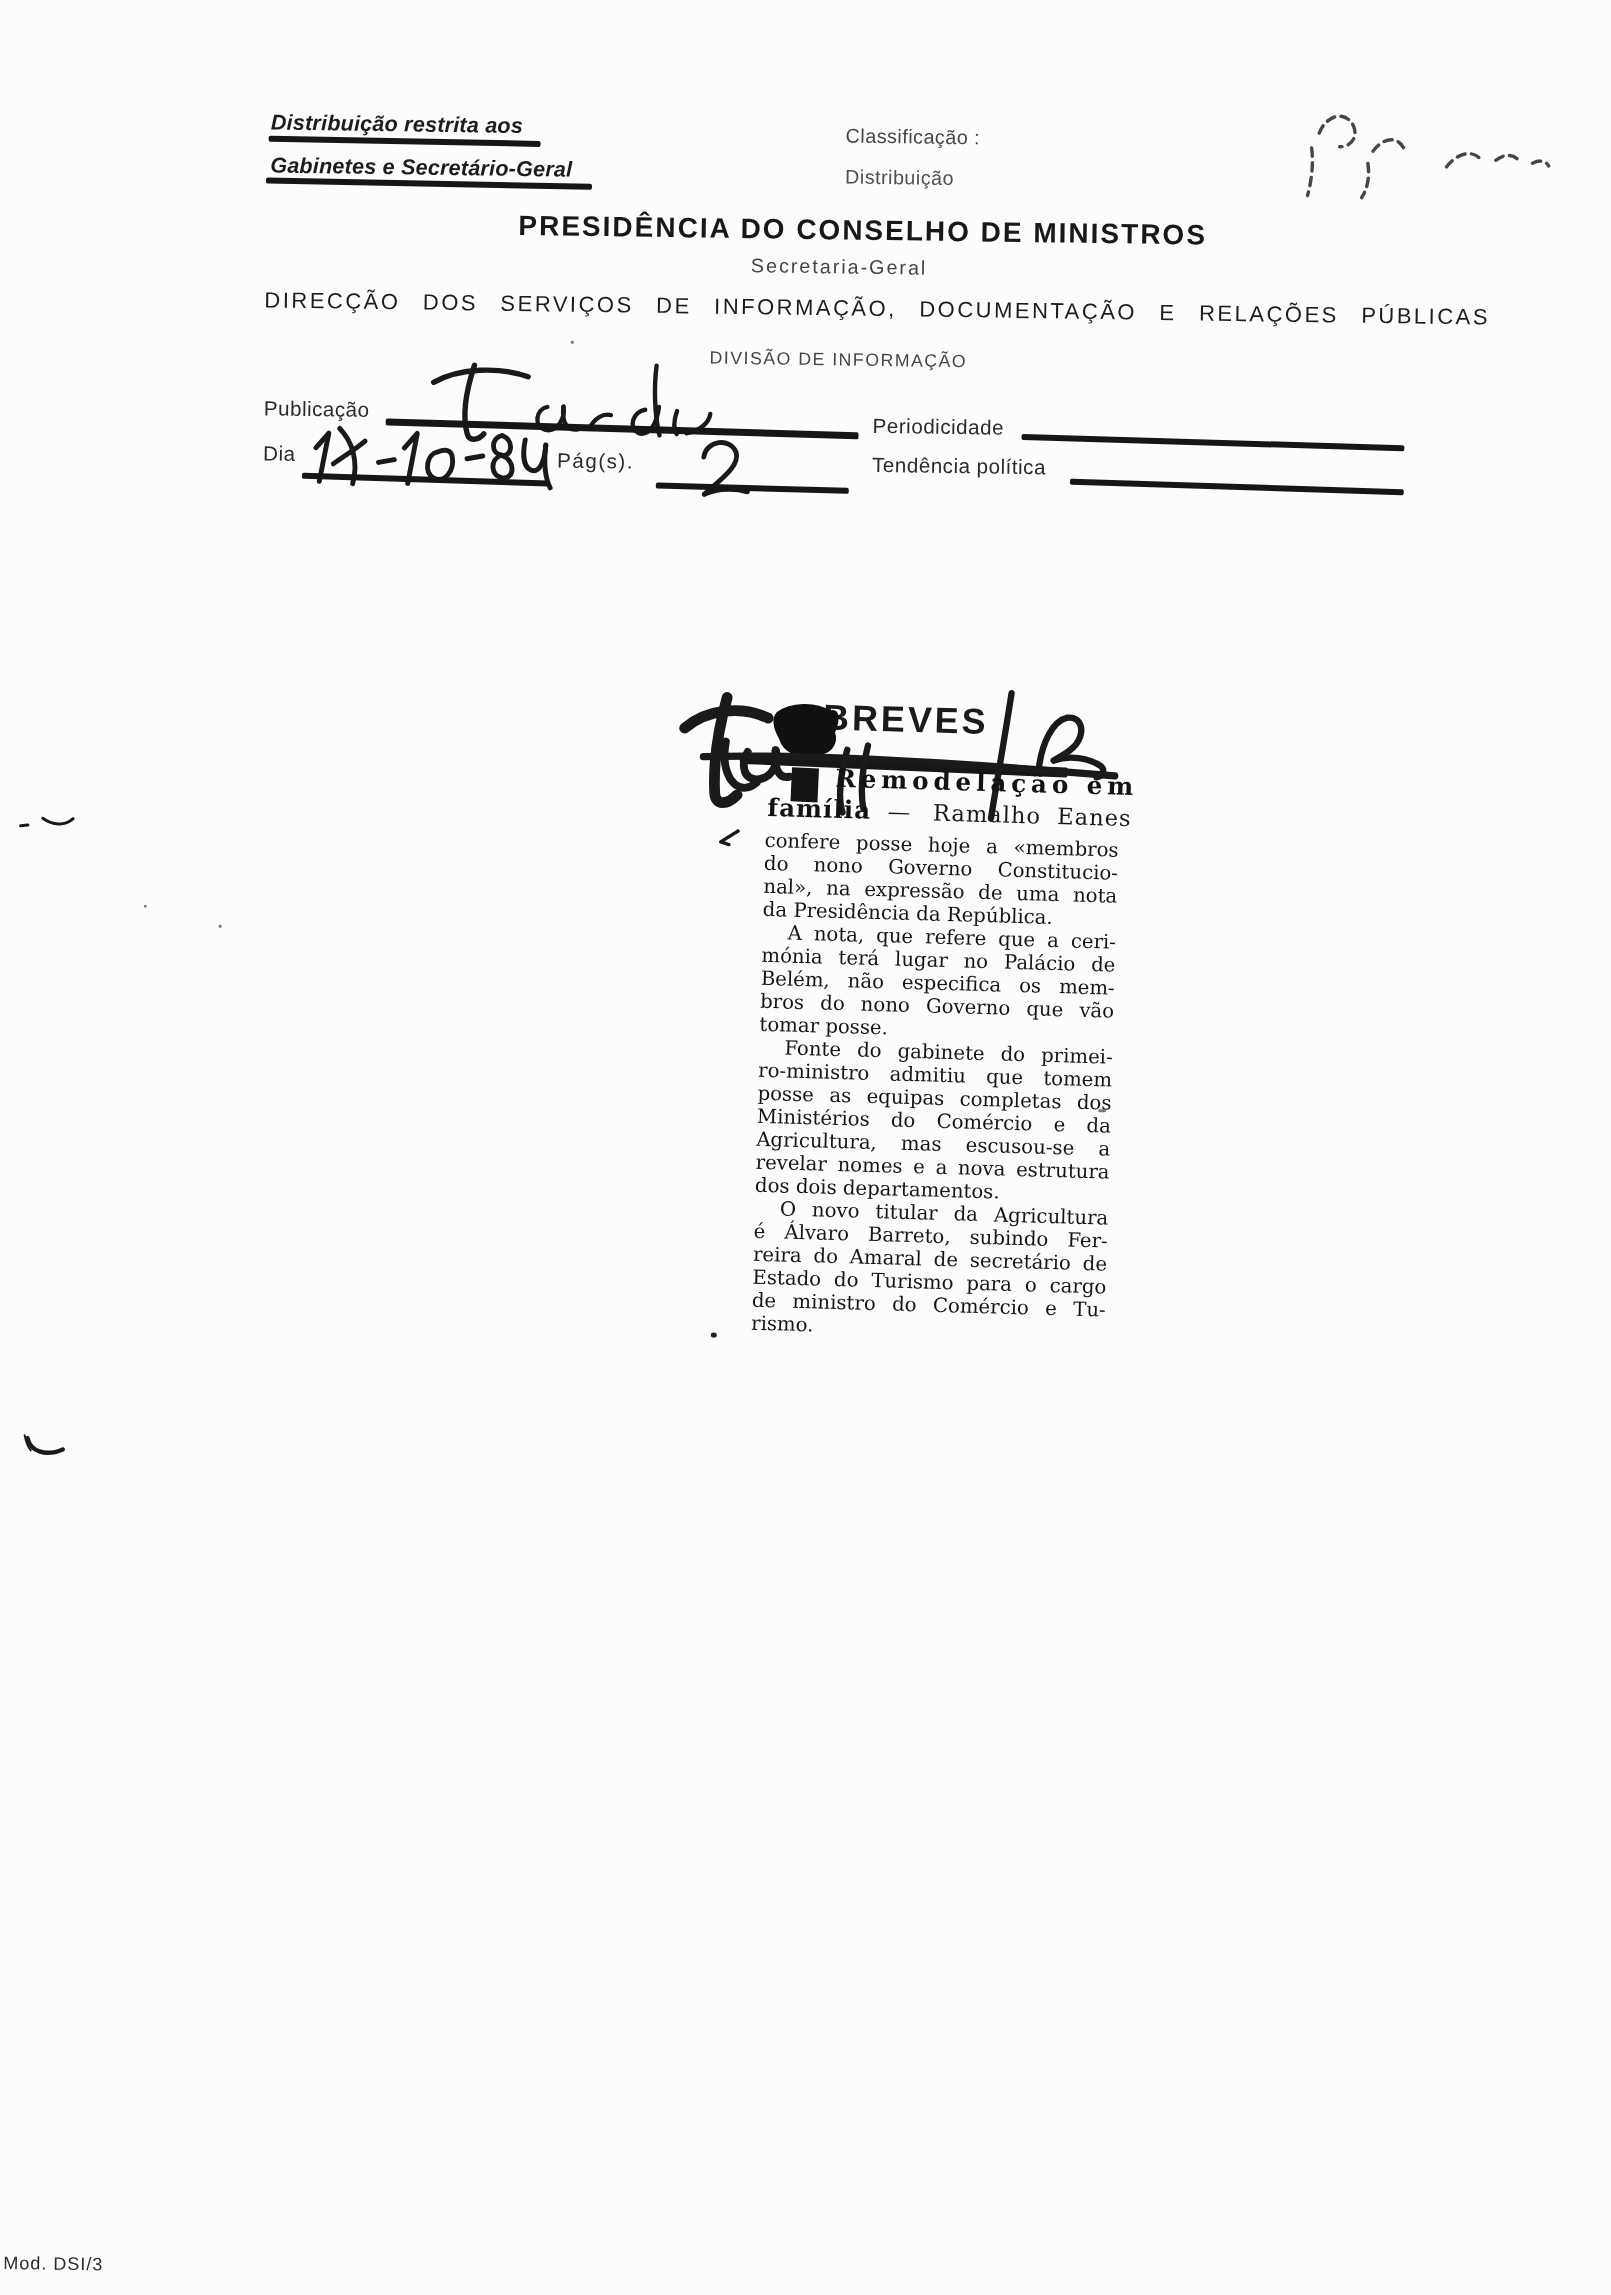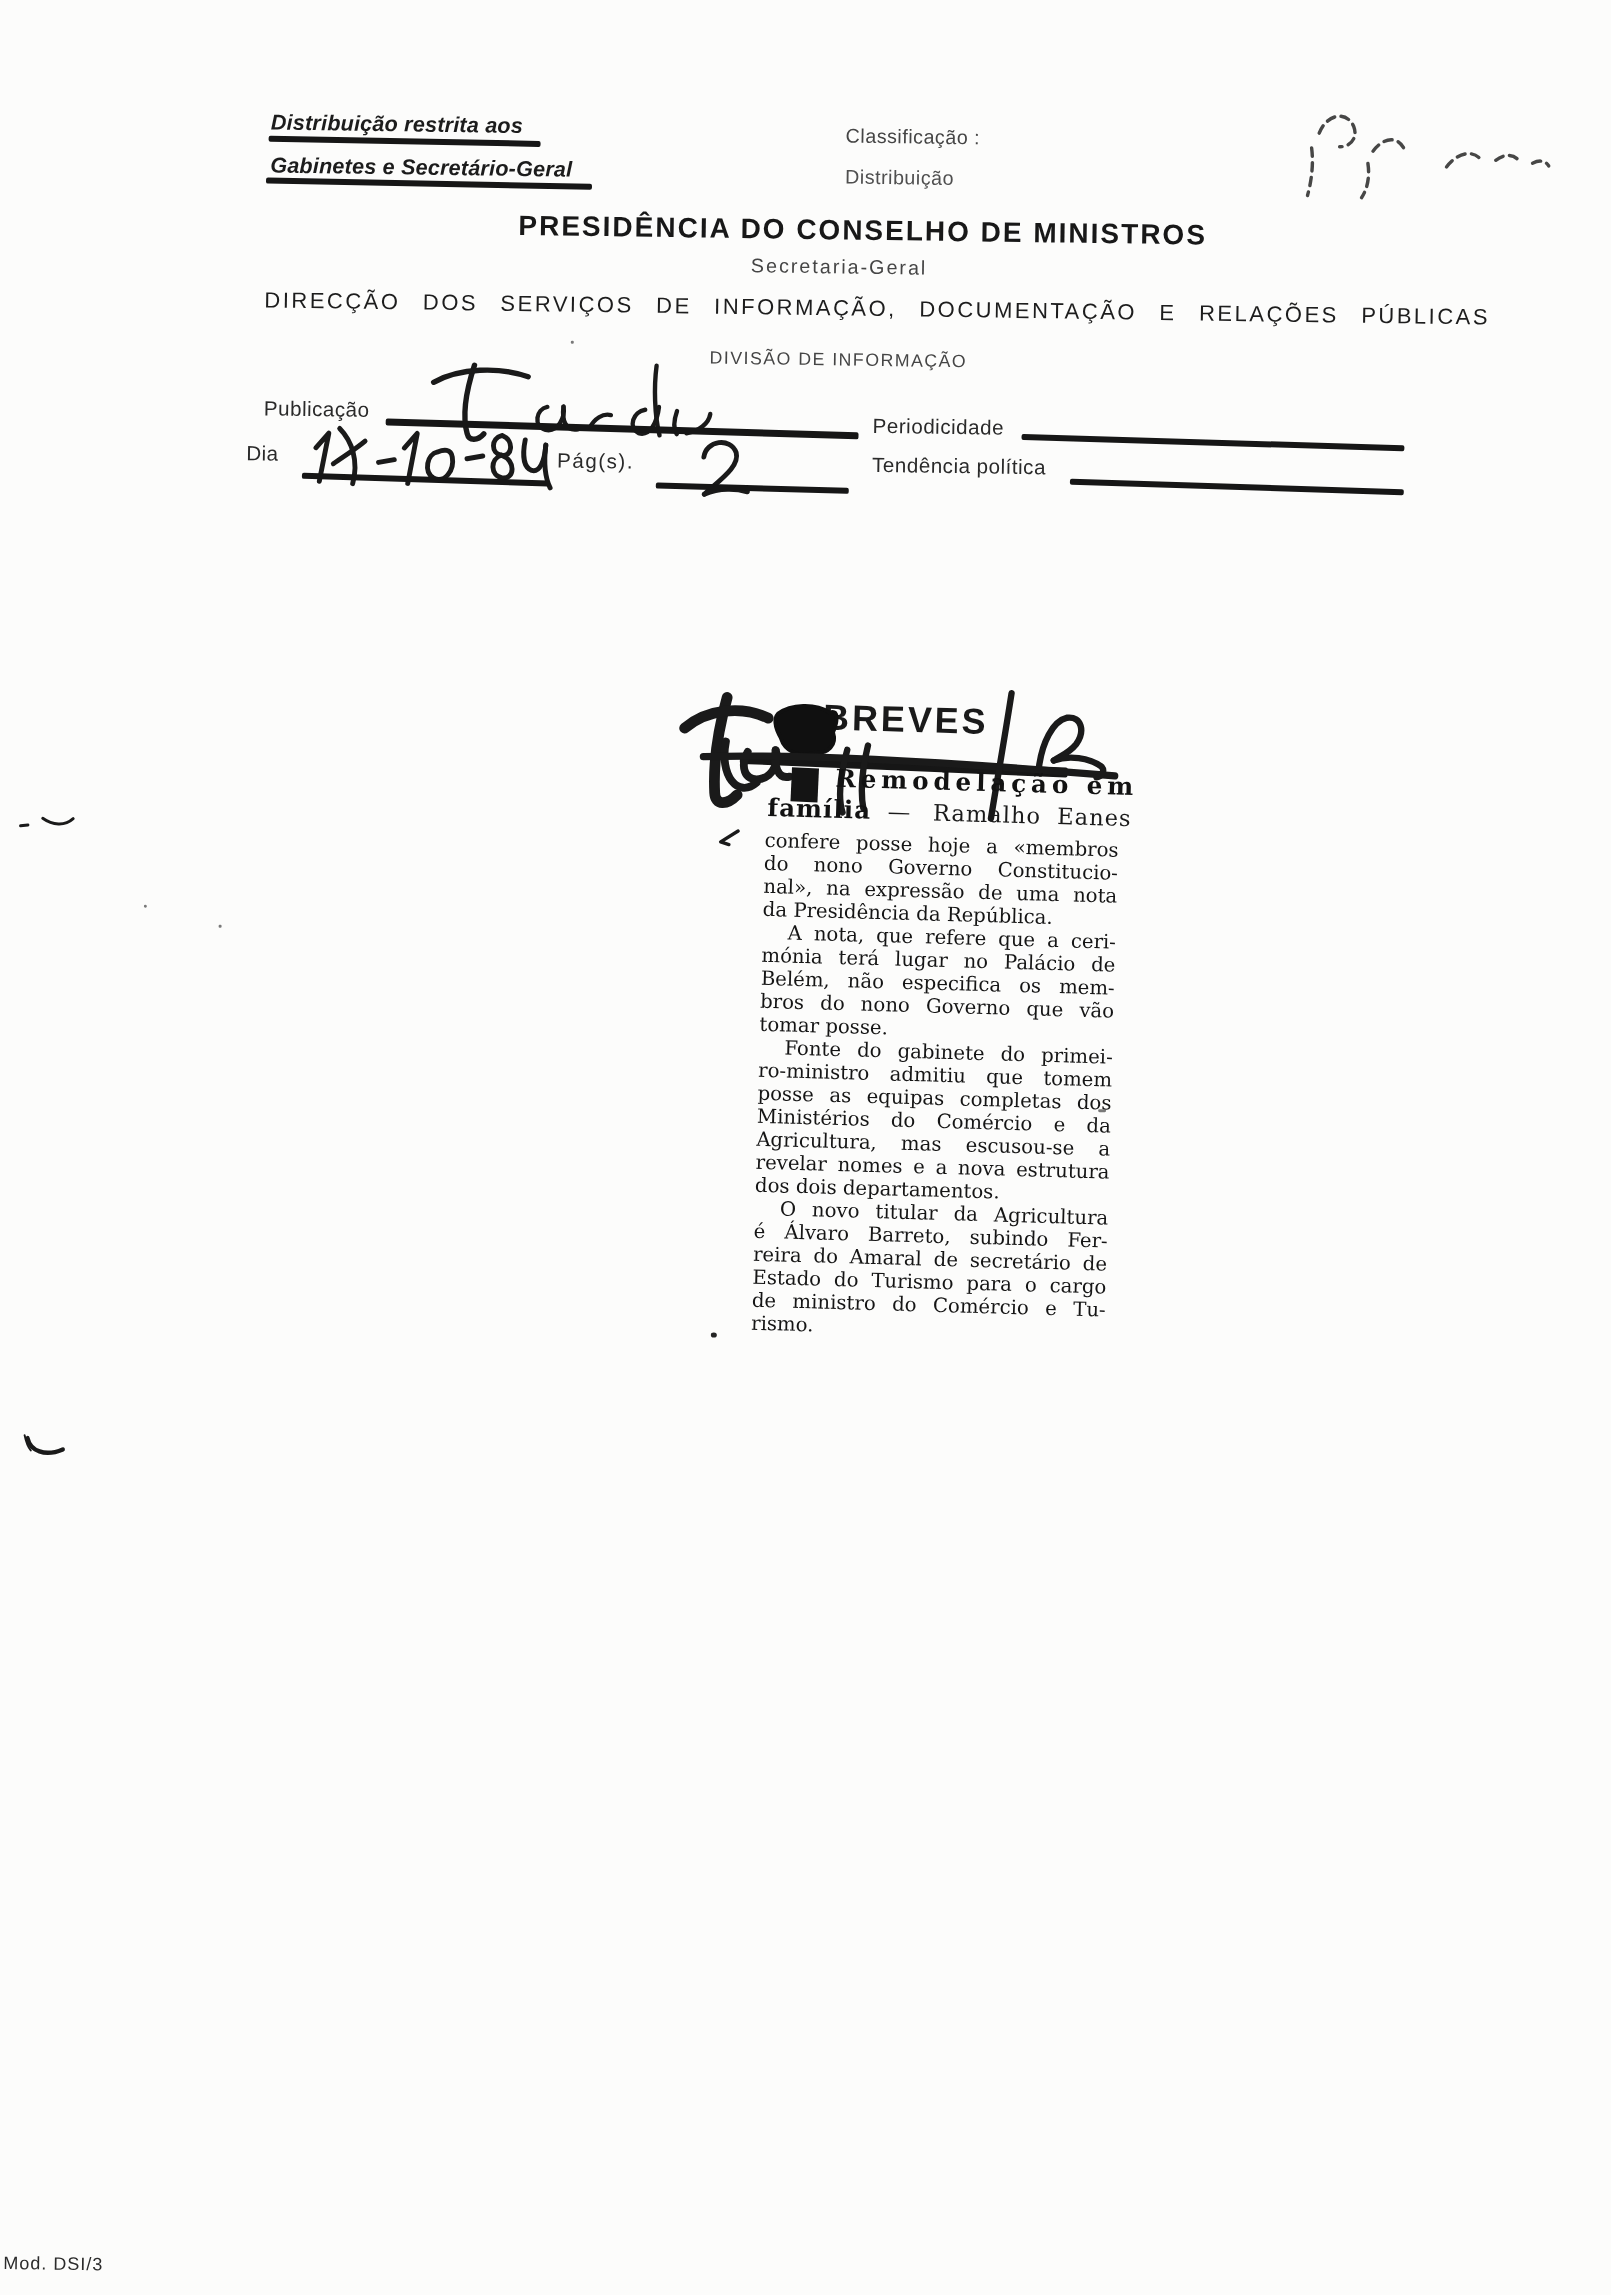--- a/index.html
+++ b/index.html
@@ -71,21 +71,21 @@
       <path d="M497,8 C492,50 494,110 505,150"></path>
       <path d="M540,100 C534,118 532,135 540,147"></path>
       <path d="M560,145 C585,140 605,125 608,105"></path>
     </g>
   </svg>
   <div class="bar" style="left:382px;top:428px;width:473px;height:7.4px;transform:rotate(.9deg);"></div>
 
   <div class="abs flabel" style="left:869px;top:413px;">Periodicidade</div>
   <div class="bar" style="left:1018px;top:434px;width:383px;height:5.9px;transform:rotate(.9deg);"></div>
 
-  <div class="abs flabel" style="left:243px;top:449px;">Dia</div>
+  <div class="abs flabel" style="left:260px;top:449px;">Dia</div>
   <svg class="hand" style="left:287px;top:420px;" width="280" height="84" viewBox="0 0 570 170" aria-label="17-10-84">
     <g stroke-width="10">
       <path d="M52,70 L78,40 L60,138"></path>
       <path d="M100,30 C125,55 140,95 128,142"></path>
       <path d="M88,102 C110,86 135,70 152,55"></path>
       <path d="M180,98 L212,92"></path>
       <path d="M232,68 L258,38 L240,140"></path>
       <path d="M300,75 C278,80 272,115 292,128 C315,140 335,112 330,85 C327,68 312,70 300,75"></path>
       <path d="M360,88 L392,82"></path>
       <path d="M430,40 C408,46 408,76 430,80 C452,84 456,50 432,40"></path>

